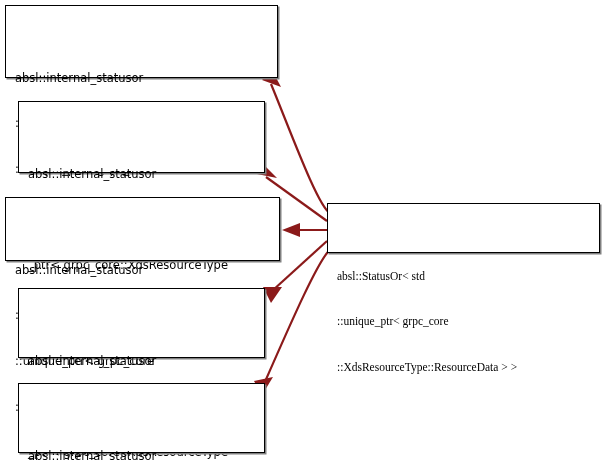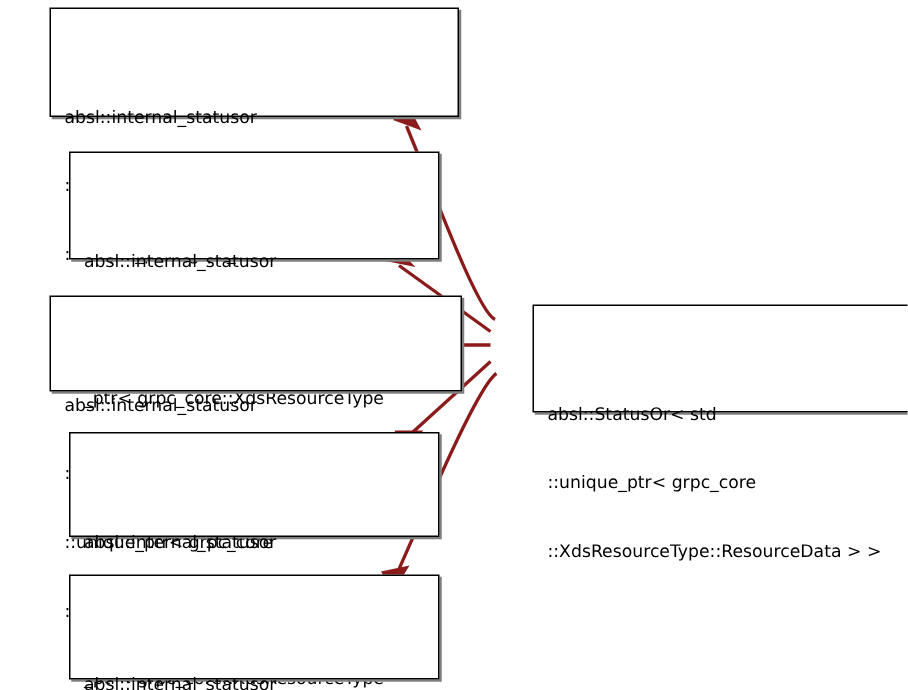--- a/index.html
+++ b/index.html
@@ -12,21 +12,20 @@
   .node{
     position:absolute;
     background:#ffffff;
     border:1px solid #000000;
     box-sizing:border-box;
     box-shadow:1.5px 1.5px 0 0 #808080;
     color:#000000;
     font-size:11.5px;
     line-height:15.2px;
     white-space:pre;
-    margin-left:28px;
   }
   .node .txt{display:block;padding:4px 0 0 0;}
   .node .ln{display:block;padding-left:9px;}
   .node .ln.ctr{padding-left:0;text-align:center;}
   .node.wide .ln{padding-left:9px;}
 </style>
 </head>
 <body>
 
 <div id="canvas">
@@ -86,21 +85,21 @@
 
   <div class="node" style="left:18px;top:383px;width:247px;height:70px;">
     <span class="txt">
       <span class="ln">absl::internal_statusor</span>
       
       
       
     </span>
   </div>
 
-  <div class="node wide" style="left:327px;top:203px;width:273px;height:72px;">
+  <div class="node wide" style="left:327px;top:203px;width:273px;height:50px;font-family:Liberation Serif, serif;">
     <span class="txt">
       <span class="ln">absl::StatusOr&lt; std</span>
       <span class="ln">::unique_ptr&lt; grpc_core</span>
       <span class="ln">::XdsResourceType::ResourceData &gt; &gt;</span>
     </span>
   </div>
 
 </div>
 
 </body></html>

